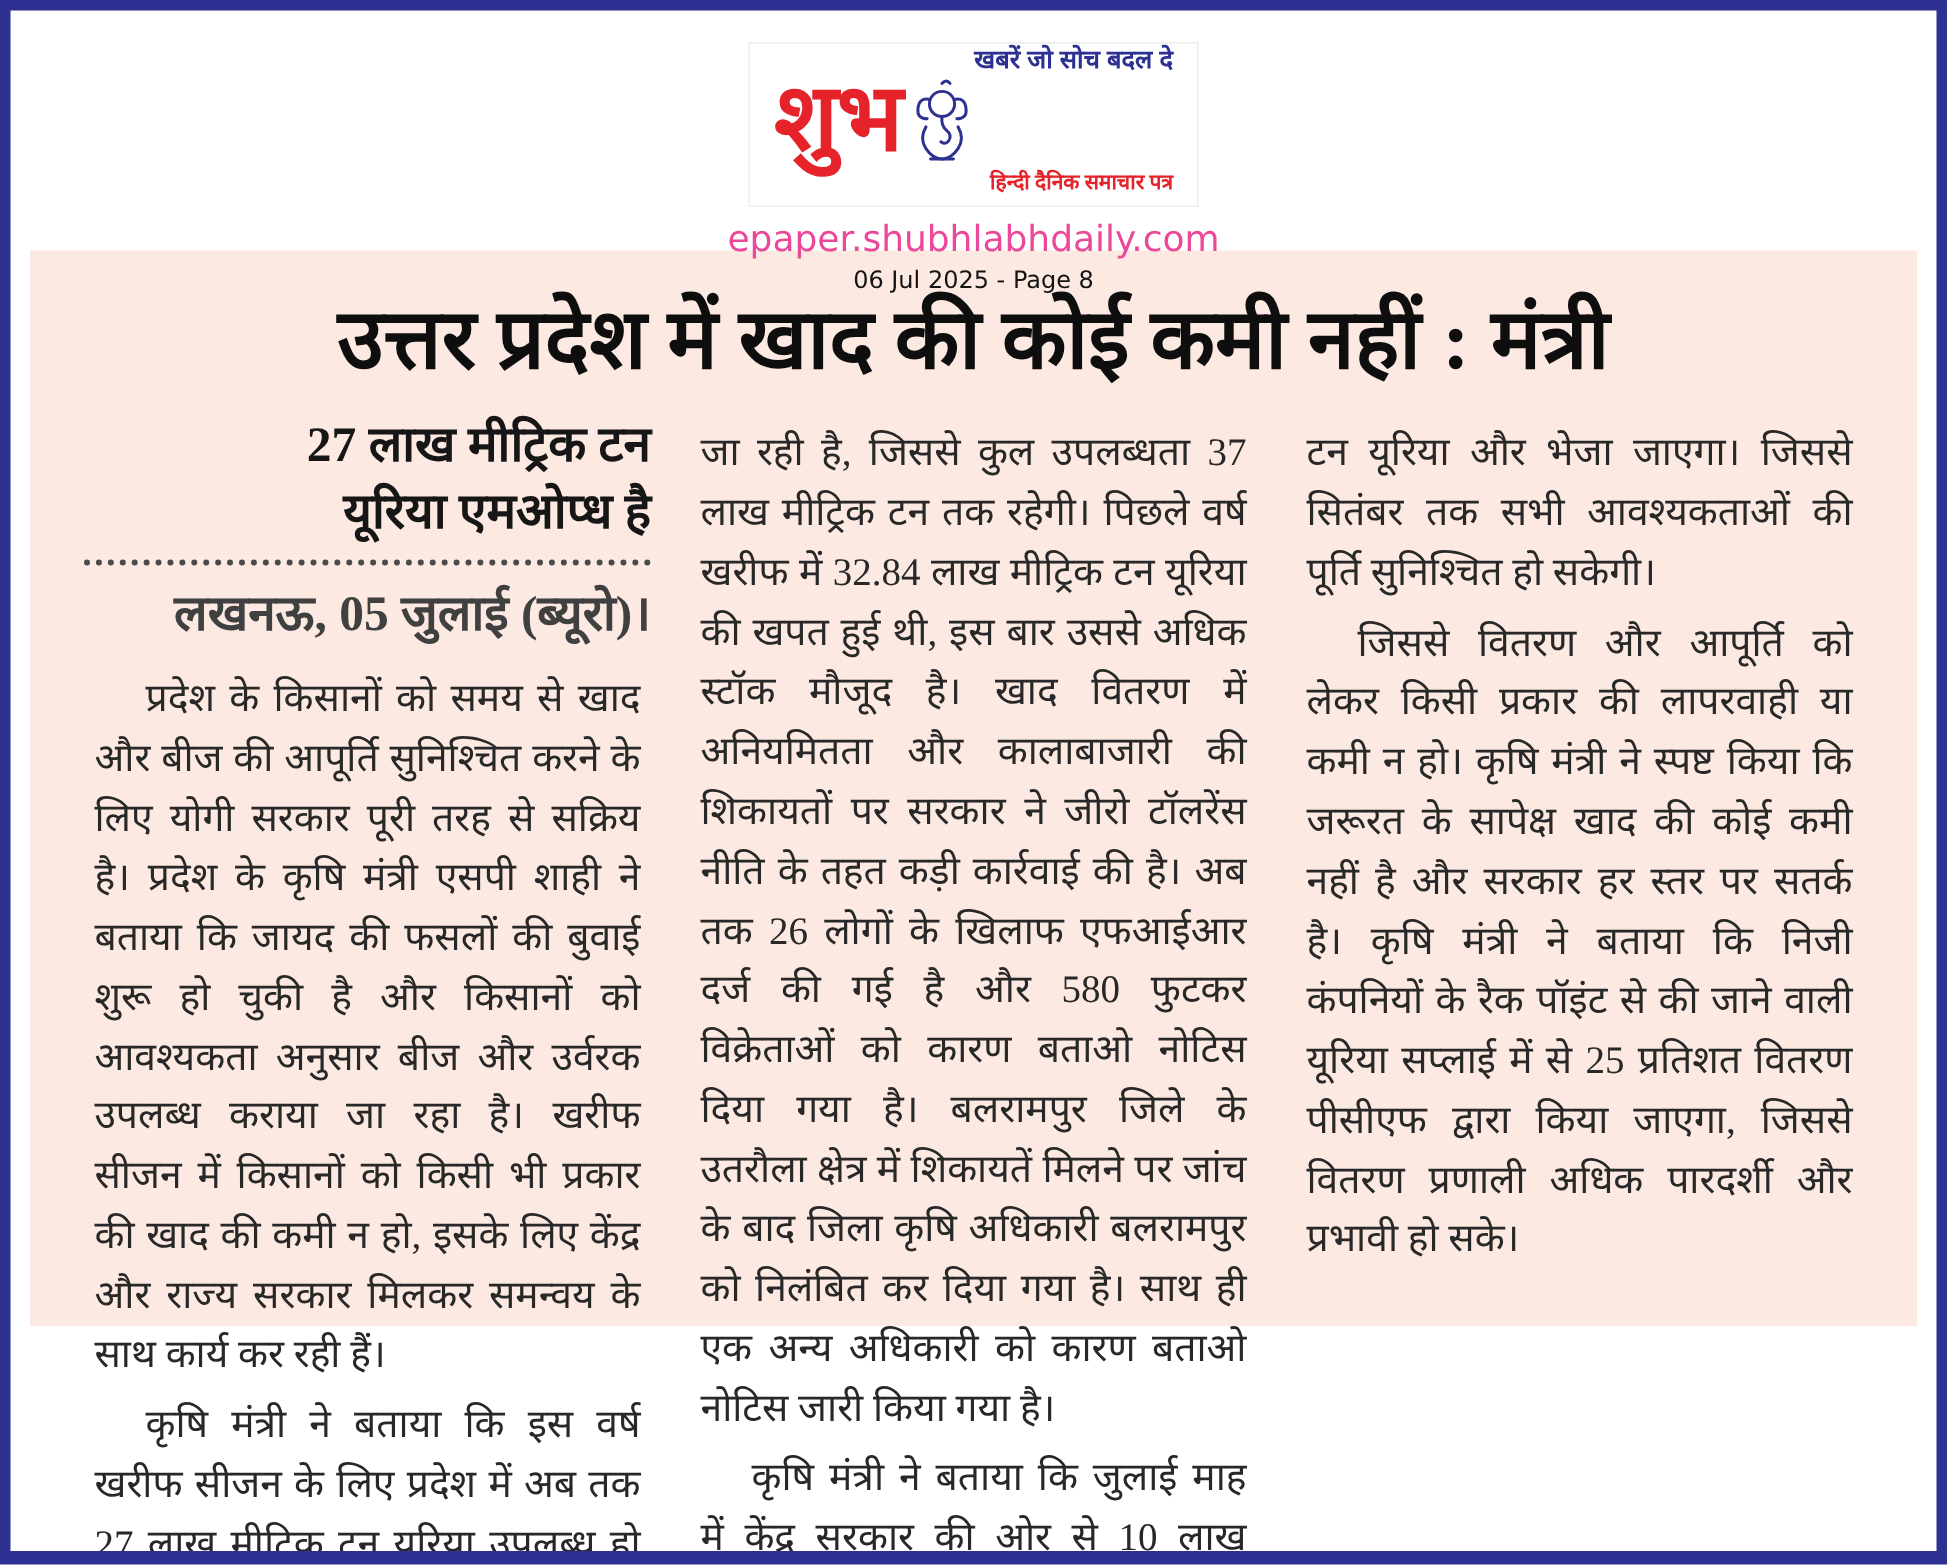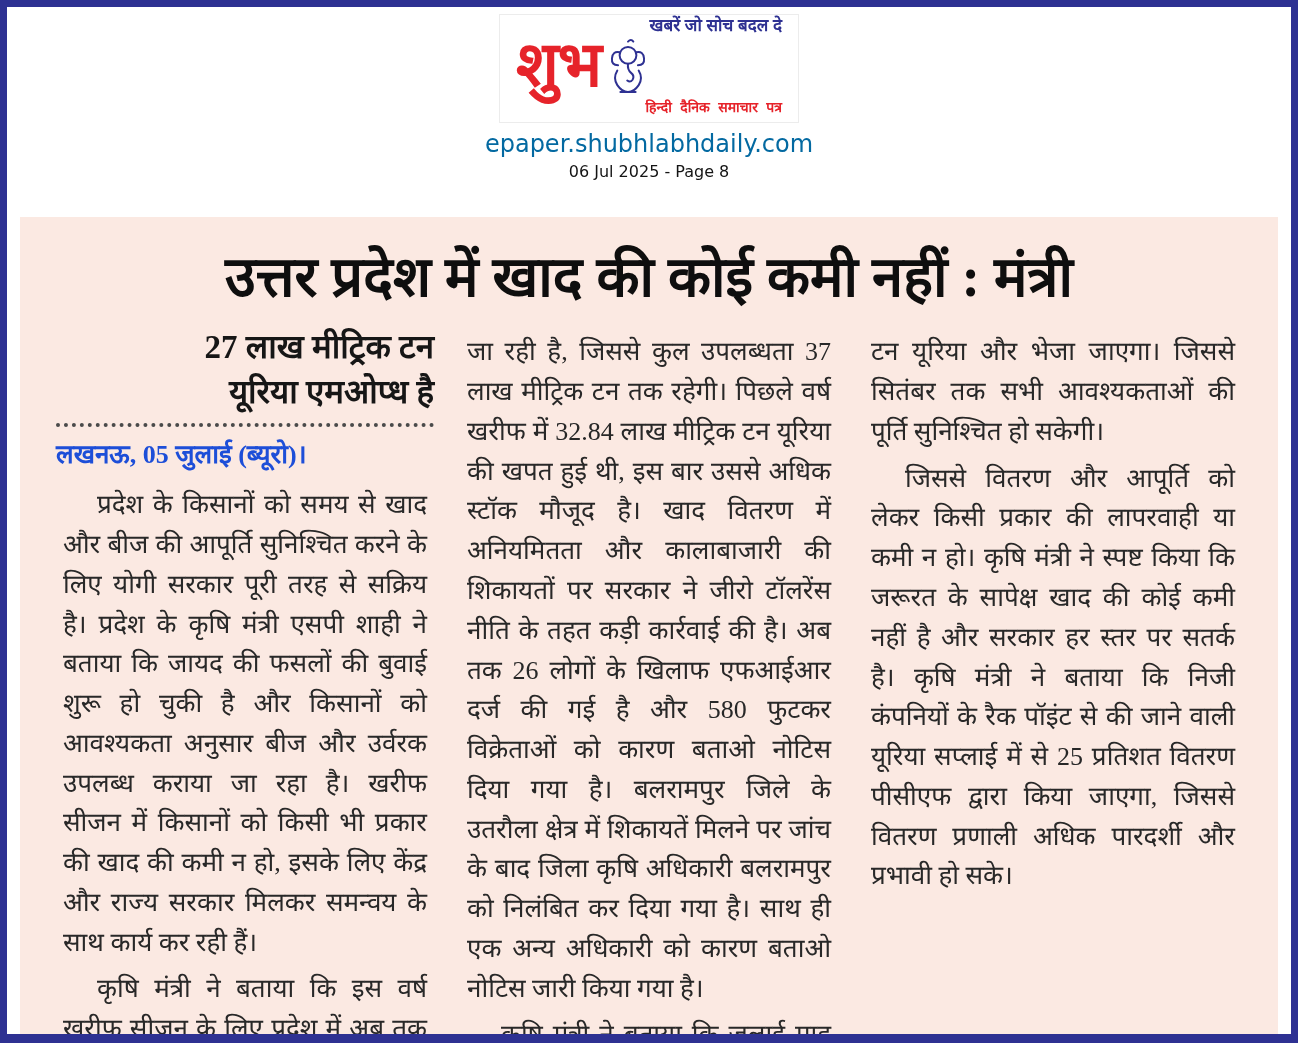--- a/index.html
+++ b/index.html
@@ -7,23 +7,23 @@
   body {
     width: 1298px; height: 1043px;
     background: #ffffff;
     border: 7px solid #2e3192;
     border-bottom-width: 9px;
     overflow: hidden;
     font-family: "Liberation Serif", "DejaVu Serif", serif;
   }
   
   .masthead {
-    height: 210px;
+    height: 160px;
     text-align: center;
-    padding-top: 7px;
+    padding-top: 21px;
   }
   .logo-box {
     display: inline-block;
     position: relative;
     padding: 2px 16px 6px 16px;
     border: 1px solid #ececec;
     background: #ffffff;
     min-width: 300px;
   }
   .logo-tagline {
@@ -47,39 +47,39 @@
     font-size: 63px;
     letter-spacing: -1px;
   }
   .ganesha { width: 46px; height: 58px; margin: 0 2px; }
   .logo-subtitle {
     text-align: right;
     color: #e6232a;
     font-weight: 700;
     font-size: 14px;
     margin-top: 1px;
-    font-family: Liberation Mono, monospace;
+    font-family: Liberation Serif, serif;
   }
   .site-url {
     margin-top: 7px;
     font-size: 24px;
-    color: #0369a1;
+    color: #ec4899;
     font-family: "DejaVu Sans", "Liberation Sans", sans-serif;
   }
   .date-page {
     margin-top: 4px;
     font-size: 16px;
     color: #141414;
     font-family: "DejaVu Sans", "Liberation Sans", sans-serif;
   }
   
   .article {
     margin: 0 13px;
     background: #fbe9e2;
-    height: 841px;
+    height: 717px;
     padding: 14px 36px 0 36px;
   }
   .headline {
     margin: 14px 0 16px 0;
     text-align: center;
     font-size: 56px;
     font-weight: 800;
     color: #0e0e0e;
     line-height: 1.15;
   }
@@ -103,24 +103,24 @@
     color: #161616;
     text-align: right;
   }
   .dotted-rule {
     border: 0;
     border-bottom: 4px dotted #4a4a4a;
     margin: 9px 0 8px 0;
     height: 0;
   }
   .dateline {
-    text-align: left;
+    text-align: right;
     font-weight: 700;
-    font-size: 26px;
-    color: #1d4ed8;
+    font-size: 33px;
+    color: #404040;
     margin: 4px 0 10px 0 !important;
   }
 </style>
 </head>
 <body>
 
 <header class="masthead">
   <div class="logo-box">
     <div class="logo-tagline">खबरें जो सोच बदल दे</div>
     <div class="logo-row">

